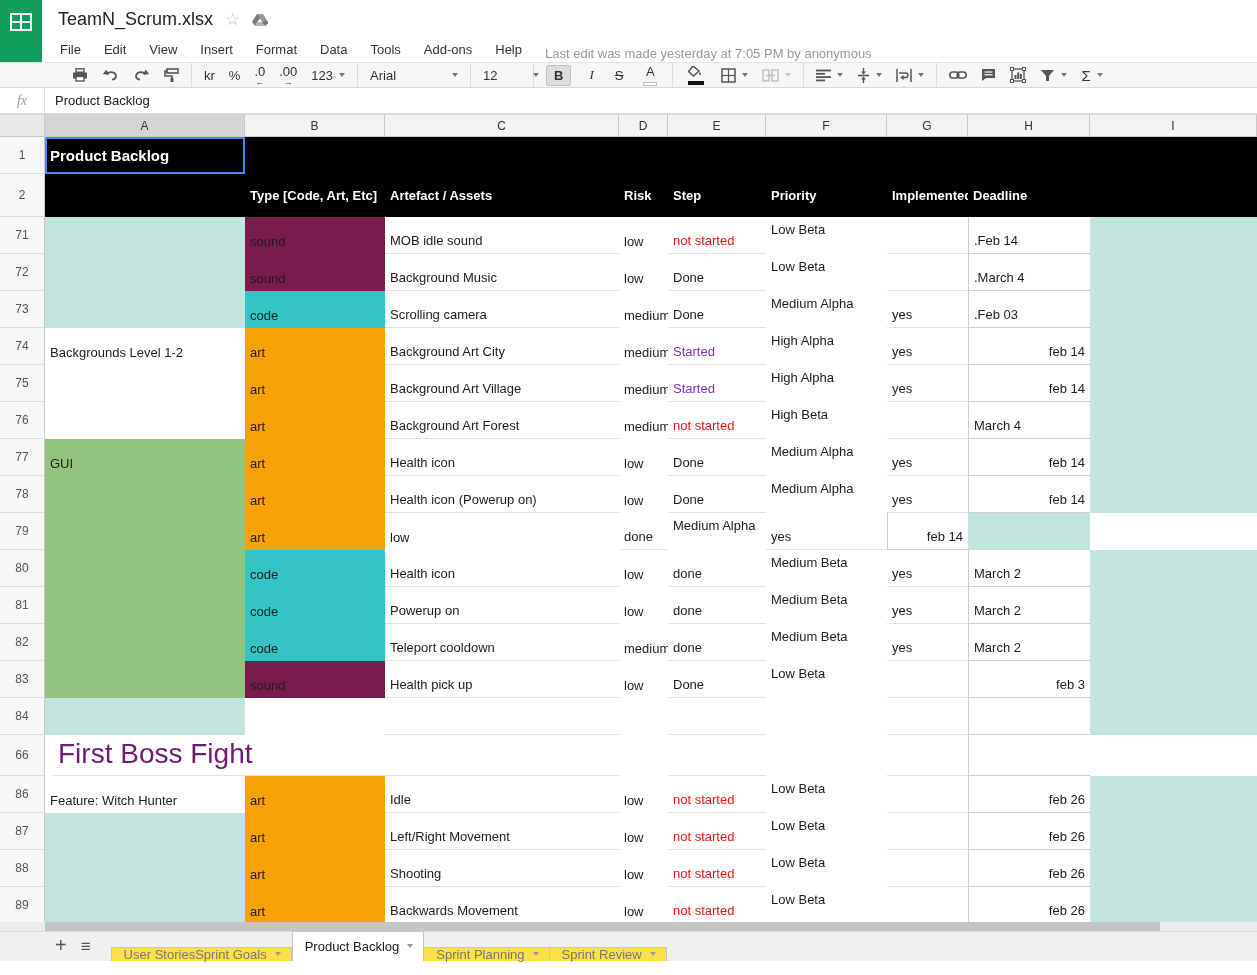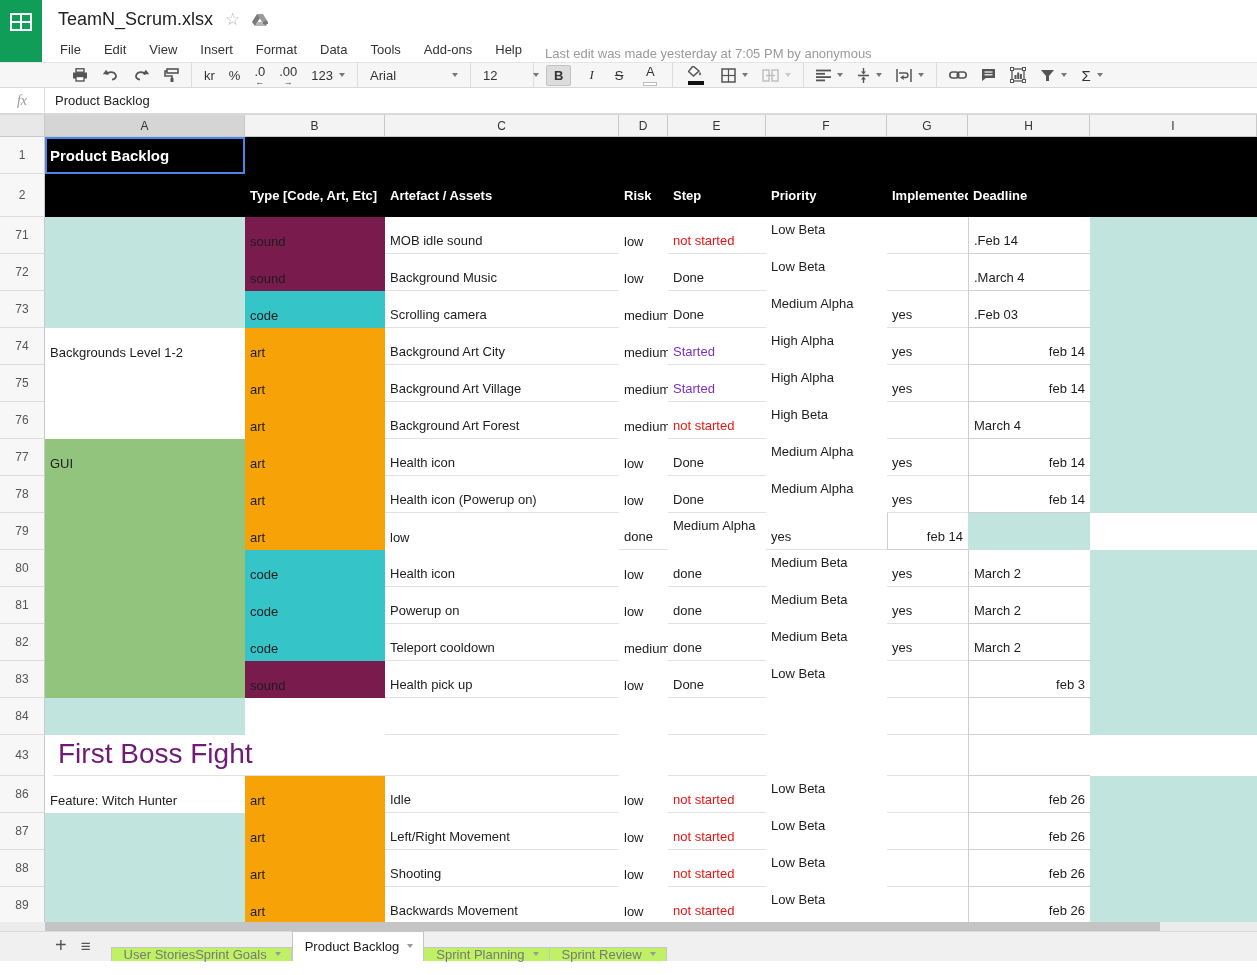--- a/index.html
+++ b/index.html
@@ -76,21 +76,21 @@
   .e-purple { color:var(--purple,#7d2fbe); }
   .bigA { font-size:28px; color:#701a75; overflow:visible; z-index:2;margin-left:8px; }
   .rowline { border-bottom:1px solid #e2e2e2; }
 
   
   .hscroll { height:9px; background:#ececec; position:relative; }
   .hscroll .thumb { position:absolute; left:45px; top:0; width:1115px; height:9px; background:#c4c4c4; }
   .tabbar { height:30px; background:#f0f0f0; border-top:1px solid #d9d9d9; display:flex; align-items:flex-end; padding-left:45px; }
   .addsheet { font-size:20px; color:#555; margin:0 14px 4px 10px; cursor:pointer; }
   .allsheets { font-size:17px; color:#555; margin:0 20px 4px 0; cursor:pointer; }
-  .tab { background:#bef264; border:1px solid #c6c6c6; border-bottom:none; color:#777; font-size:13px;
+  .tab { background:#fde047; border:1px solid #c6c6c6; border-bottom:none; color:#777; font-size:13px;
     padding:5px 10px 6px 12px; display:flex; align-items:center; cursor:pointer; height:14px; }
   .tab + .tab { border-left:none; }
   .tab.active { background:#fff; color:#1c1c1c; height:30px; border-left:1px solid #c6c6c6; z-index:3; }
   .tab .caret { border-top-color:#999; margin-left:8px; }
   .footerpad { height:6px; background:#fff; }
 
   svg { display:block; }
 </style>
 </head>
 <body>
@@ -507,21 +507,21 @@
         <div class="cell"></div>
         <div class="cell cC"></div>
         <div class="cell"></div>
         <div class="cell cE"></div>
         <div class="cell cF"></div>
         <div class="cell cG"></div>
         <div class="cell cH"></div>
         <div class="cell bg-teal"></div>
       </div>
       <div class="row" style="height: 41px;">
-        <div class="numcell">43</div>
+        <div class="numcell">66</div>
         <div class="cell bigA rowline">First Boss Fight</div>
         <div class="cell rowline"></div>
         <div class="cell cC rowline"></div>
         <div class="cell"></div>
         <div class="cell cE"></div>
         <div class="cell cF"></div>
         <div class="cell cG"></div>
         <div class="cell cH"></div>
         <div class="cell"></div>
       </div>

